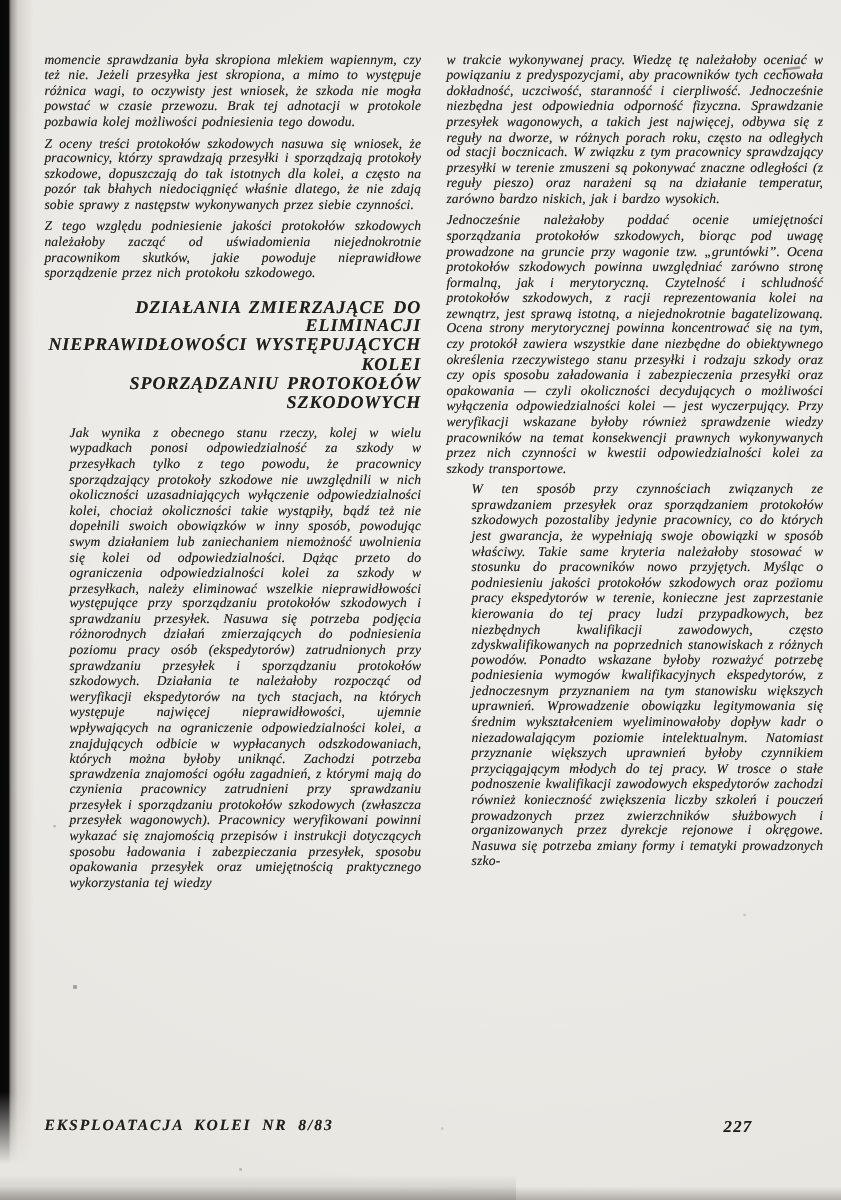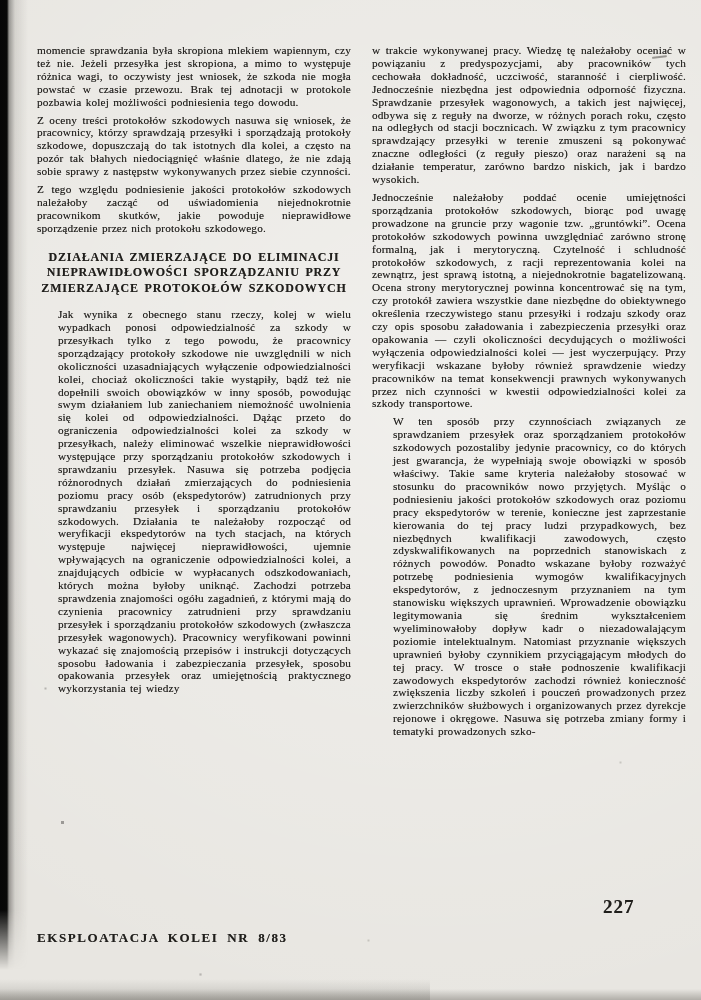--- a/index.html
+++ b/index.html
@@ -7,20 +7,21 @@
 
   .page{
     position:relative;
     width:701px;height:1000px;
     background:
       radial-gradient(140% 90% at 62% 38%, rgba(255,255,255,0.38), rgba(255,255,255,0) 72%),
       #e8e6e1;
     font-family:"Liberation Serif","DejaVu Serif",serif;
     color:#201f1c;
     overflow:hidden;
+    font-style:italic;
   }
 
   
   .scan-gutter{
     position:absolute;left:0;top:0;width:30px;height:100%;
     background:linear-gradient(to right,
       #070707 0,#090908 7px,
       rgba(50,48,45,0.45) 9px,
       rgba(120,116,110,0.18) 15px,
       rgba(120,116,110,0) 28px);
@@ -59,36 +60,36 @@
     letter-spacing:0.15px;word-spacing:1.2px;
     text-shadow:0 0 0.5px rgba(32,30,28,0.55);
   }
   .col-left{left:37px;}
   .col-right{left:372px;}
   .col p{margin:0 0 5px 0;}
   .col p:last-child{margin-bottom:0;margin-left:21px;}
 
   .section-heading{
     margin:15px 0 11px 0;
-    font-size:12px;line-height:15.8px;
+    font-size:15px;line-height:15.8px;
     font-weight:700;letter-spacing:0.8px;word-spacing:2px;
-    text-align:center;
+    text-align:right;
   }
   .heading-line{display:block;}
 
   
   .footer-journal{
     position:absolute;left:37px;top:930px;
     font-size:13px;font-weight:700;
     letter-spacing:1.6px;word-spacing:4px;
     text-shadow:0 0 0.5px rgba(32,30,28,0.5);
   }
   .page-number{
-    position:absolute;left:603px;top:896px;
-    font-size:19px;font-weight:700;letter-spacing:1px;
+    position:absolute;left:603px;top:932px;
+    font-size:14px;font-weight:700;letter-spacing:1px;
     text-shadow:0 0 0.5px rgba(32,30,28,0.5);
   }
 </style>
 </head>
 <body>
 
 <div class="page">
 
   <div class="scan-gutter"></div>
   <div class="scan-bottom"></div>
@@ -96,22 +97,22 @@
   <div class="scan-mark"></div>
   <div class="speckles"></div>
 
   <section class="col col-left">
     <p>momencie sprawdzania była skropiona mlekiem wapiennym, czy też nie. Jeżeli przesyłka jest skropiona, a mimo to występuje różnica wagi, to oczywisty jest wniosek, że szkoda nie mogła powstać w czasie przewozu. Brak tej adnotacji w protokole pozbawia kolej możliwości podniesienia tego dowodu.</p>
     <p>Z oceny treści protokołów szkodowych nasuwa się wniosek, że pracownicy, którzy sprawdzają przesyłki i sporządzają protokoły szkodowe, dopuszczają do tak istotnych dla kolei, a często na pozór tak błahych niedociągnięć właśnie dlatego, że nie zdają sobie sprawy z następstw wykonywanych przez siebie czynności.</p>
     <p>Z tego względu podniesienie jakości protokołów szkodowych należałoby zacząć od uświadomienia niejednokrotnie pracownikom skutków, jakie powoduje nieprawidłowe sporządzenie przez nich protokołu szkodowego.</p>
 
     <h2 class="section-heading">
       <span class="heading-line">DZIAŁANIA ZMIERZAJĄCE DO ELIMINACJI</span>
-      <span class="heading-line">NIEPRAWIDŁOWOŚCI SPORZĄDZANIU PRZY</span>
-      <span class="heading-line">ZMIERZAJĄCE PROTOKOŁÓW SZKODOWYCH</span>
+      <span class="heading-line">NIEPRAWIDŁOWOŚCI WYSTĘPUJĄCYCH KOLEI</span>
+      <span class="heading-line">SPORZĄDZANIU PROTOKOŁÓW SZKODOWYCH</span>
     </h2>
 
     <p>Jak wynika z obecnego stanu rzeczy, kolej w wielu wypadkach ponosi odpowiedzialność za szkody w przesyłkach tylko z tego powodu, że pracownicy sporządzający protokoły szkodowe nie uwzględnili w nich okoliczności uzasadniających wyłączenie odpowiedzialności kolei, chociaż okoliczności takie wystąpiły, bądź też nie dopełnili swoich obowiązków w inny sposób, powodując swym działaniem lub zaniechaniem niemożność uwolnienia się kolei od odpowiedzialności. Dążąc przeto do ograniczenia odpowiedzialności kolei za szkody w przesyłkach, należy eliminować wszelkie nieprawidłowości występujące przy sporządzaniu protokołów szkodowych i sprawdzaniu przesyłek. Nasuwa się potrzeba podjęcia różnorodnych działań zmierzających do podniesienia poziomu pracy osób (ekspedytorów) zatrudnionych przy sprawdzaniu przesyłek i sporządzaniu protokołów szkodowych. Działania te należałoby rozpocząć od weryfikacji ekspedytorów na tych stacjach, na których występuje najwięcej nieprawidłowości, ujemnie wpływających na ograniczenie odpowiedzialności kolei, a znajdujących odbicie w wypłacanych odszkodowaniach, których można byłoby uniknąć. Zachodzi potrzeba sprawdzenia znajomości ogółu zagadnień, z którymi mają do czynienia pracownicy zatrudnieni przy sprawdzaniu przesyłek i sporządzaniu protokołów szkodowych (zwłaszcza przesyłek wagonowych). Pracownicy weryfikowani powinni wykazać się znajomością przepisów i instrukcji dotyczących sposobu ładowania i zabezpieczania przesyłek, sposobu opakowania przesyłek oraz umiejętnością praktycznego wykorzystania tej wiedzy</p>
   </section>
 
   <section class="col col-right">
     <p>w trakcie wykonywanej pracy. Wiedzę tę należałoby oceniać w powiązaniu z predyspozycjami, aby pracowników tych cechowała dokładność, uczciwość, staranność i cierpliwość. Jednocześnie niezbędna jest odpowiednia odporność fizyczna. Sprawdzanie przesyłek wagonowych, a takich jest najwięcej, odbywa się z reguły na dworze, w różnych porach roku, często na odległych od stacji bocznicach. W związku z tym pracownicy sprawdzający przesyłki w terenie zmuszeni są pokonywać znaczne odległości (z reguły pieszo) oraz narażeni są na działanie temperatur, zarówno bardzo niskich, jak i bardzo wysokich.</p>
     <p>Jednocześnie należałoby poddać ocenie umiejętności sporządzania protokołów szkodowych, biorąc pod uwagę prowadzone na gruncie przy wagonie tzw. „gruntówki”. Ocena protokołów szkodowych powinna uwzględniać zarówno stronę formalną, jak i merytoryczną. Czytelność i schludność protokołów szkodowych, z racji reprezentowania kolei na zewnątrz, jest sprawą istotną, a niejednokrotnie bagatelizowaną. Ocena strony merytorycznej powinna koncentrować się na tym, czy protokół zawiera wszystkie dane niezbędne do obiektywnego określenia rzeczywistego stanu przesyłki i rodzaju szkody oraz czy opis sposobu załadowania i zabezpieczenia przesyłki oraz opakowania — czyli okoliczności decydujących o możliwości wyłączenia odpowiedzialności kolei — jest wyczerpujący. Przy weryfikacji wskazane byłoby również sprawdzenie wiedzy pracowników na temat konsekwencji prawnych wykonywanych przez nich czynności w kwestii odpowiedzialności kolei za szkody transportowe.</p>
     <p>W ten sposób przy czynnościach związanych ze sprawdzaniem przesyłek oraz sporządzaniem protokołów szkodowych pozostaliby jedynie pracownicy, co do których jest gwarancja, że wypełniają swoje obowiązki w sposób właściwy. Takie same kryteria należałoby stosować w stosunku do pracowników nowo przyjętych. Myśląc o podniesieniu jakości protokołów szkodowych oraz poziomu pracy ekspedytorów w terenie, konieczne jest zaprzestanie kierowania do tej pracy ludzi przypadkowych, bez niezbędnych kwalifikacji zawodowych, często zdyskwalifikowanych na poprzednich stanowiskach z różnych powodów. Ponadto wskazane byłoby rozważyć potrzebę podniesienia wymogów kwalifikacyjnych ekspedytorów, z jednoczesnym przyznaniem na tym stanowisku większych uprawnień. Wprowadzenie obowiązku legitymowania się średnim wykształceniem wyeliminowałoby dopływ kadr o niezadowalającym poziomie intelektualnym. Natomiast przyznanie większych uprawnień byłoby czynnikiem przyciągającym młodych do tej pracy. W trosce o stałe podnoszenie kwalifikacji zawodowych ekspedytorów zachodzi również konieczność zwiększenia liczby szkoleń i pouczeń prowadzonych przez zwierzchników służbowych i organizowanych przez dyrekcje rejonowe i okręgowe. Nasuwa się potrzeba zmiany formy i tematyki prowadzonych szko-</p>
   </section>

